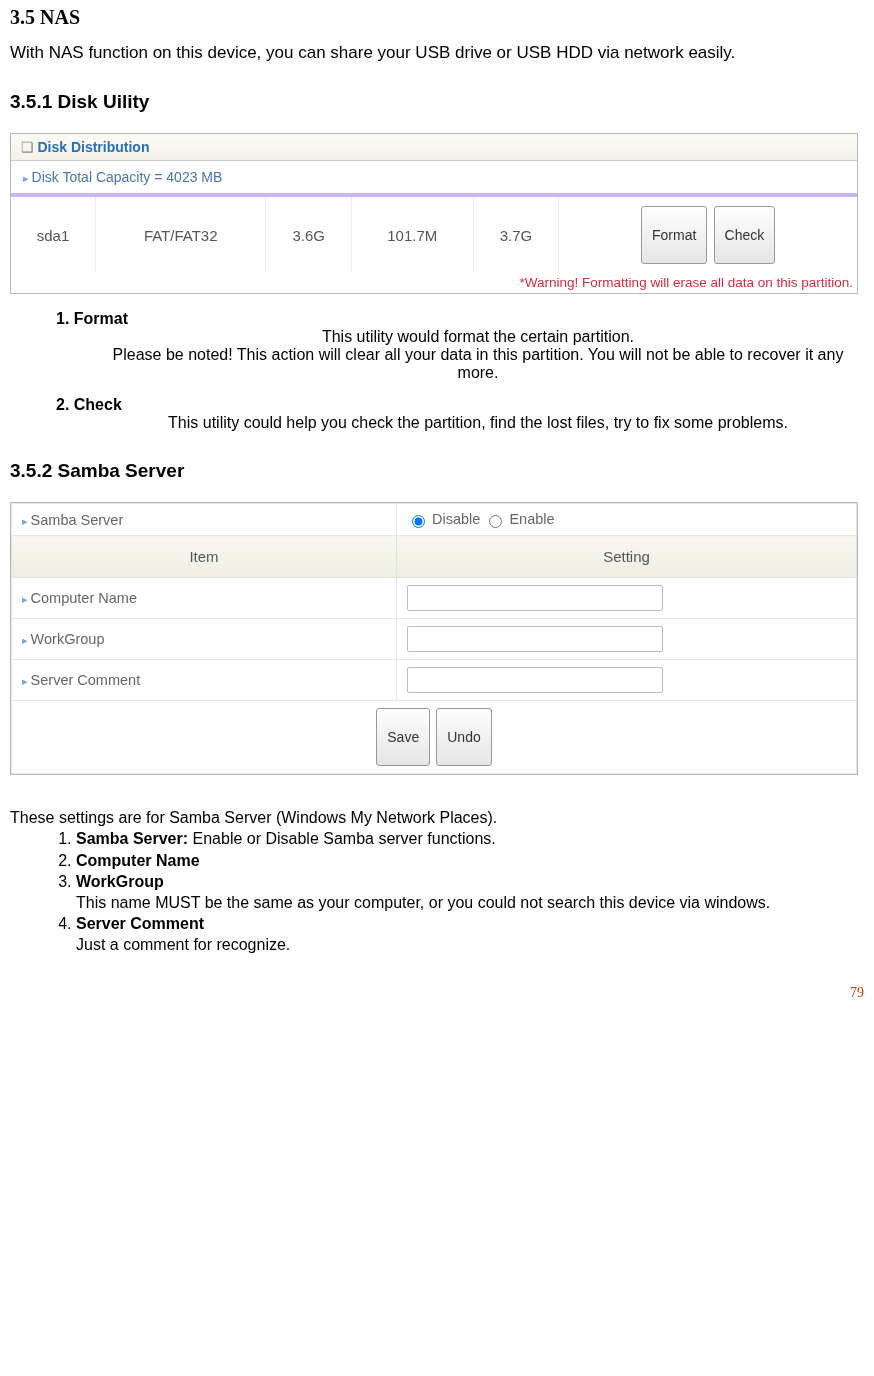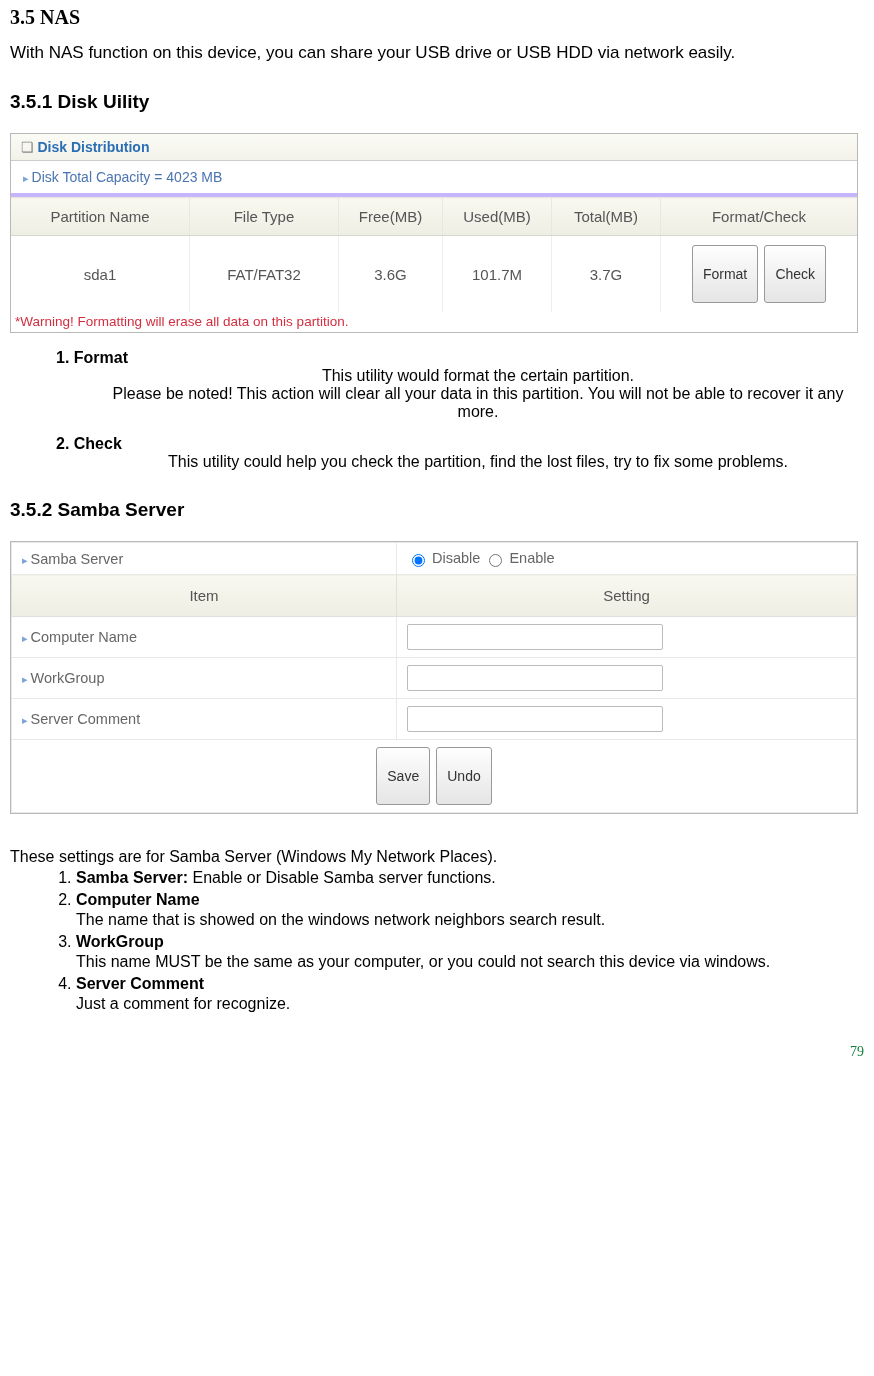--- a/index.html
+++ b/index.html
@@ -89,20 +89,21 @@
     background: linear-gradient(#fefefe,#e5e5e5);
     color: #333;
     font-size: 14px;
     cursor: pointer;
     margin: 0 1px;
   }
   .warn {
     color: #d32d3f;
     font-size: 13.5px;
     padding: 2px 4px 3px 4px;
+    text-align: right;
   }
 
   
   table.form {
     width: 100%;
     border-collapse: collapse;
   }
   table.form th {
     background: linear-gradient(#f8f8f0,#efeee4);
     color: #555;
@@ -139,46 +140,38 @@
   ol.numlist {
     margin: 2px 0 0 28px;
     padding-left: 38px;
   }
   ol.numlist li { margin-bottom: 1px; line-height: 1.28; }
   .bold { font-weight: bold; }
 
   .pagenum {
     text-align: right;
     font-size: 14px;
-    color: #15803d;
+    color: #c2410c;
     margin-top: 30px;
     font-family: "Times New Roman", serif;
   }
 </style>
 </head>
 <body>
 
 <h1 class="sec">3.5 NAS</h1>
 <p class="intro">With NAS function on this device, you can share your USB drive or USB HDD via network easily.</p>
 
 <h2 class="sub">3.5.1 Disk Uility</h2>
 
 <div class="panel">
   <div class="panel-title">Disk Distribution</div>
   <div class="cap-row">Disk Total Capacity = 4023 MB</div>
   <table class="disk">
     <tbody>
-        <tr>
-      <th style="width:170px">Partition Name</th>
-      <th style="width:140px">File Type</th>
-      <th style="width:95px">Free(MB)</th>
-      <th style="width:100px">Used(MB)</th>
-      <th style="width:100px">Total(MB)</th>
-      <th>Format/Check</th>
-    </tr>
     <tr>
       <td>sda1</td>
       <td>FAT/FAT32</td>
       <td>3.6G</td>
       <td>101.7M</td>
       <td>3.7G</td>
       <td>
         <span class="btn">Format</span>
         <span class="btn">Check</span>
       </td>
@@ -236,21 +229,20 @@
 </div>
 
 <div style="height:18px"></div>
 <div>These settings are for Samba Server (Windows My Network Places).</div>
 <ol class="numlist">
   <li>
     <span class="bold">Samba Server:</span><span> Enable or Disable Samba server functions.</span>
   </li>
   <li>
     <span class="bold">Computer Name</span><br>
-    <span>The name that is showed on the windows network neighbors search result.</span>
   </li>
   <li>
     <span class="bold">WorkGroup</span><br>
     <span>This name MUST be the same as your computer, or you could not search this device via windows.</span>
   </li>
   <li>
     <span class="bold">Server Comment</span><br>
     <span>Just a comment for recognize.</span>
   </li>
 </ol>

